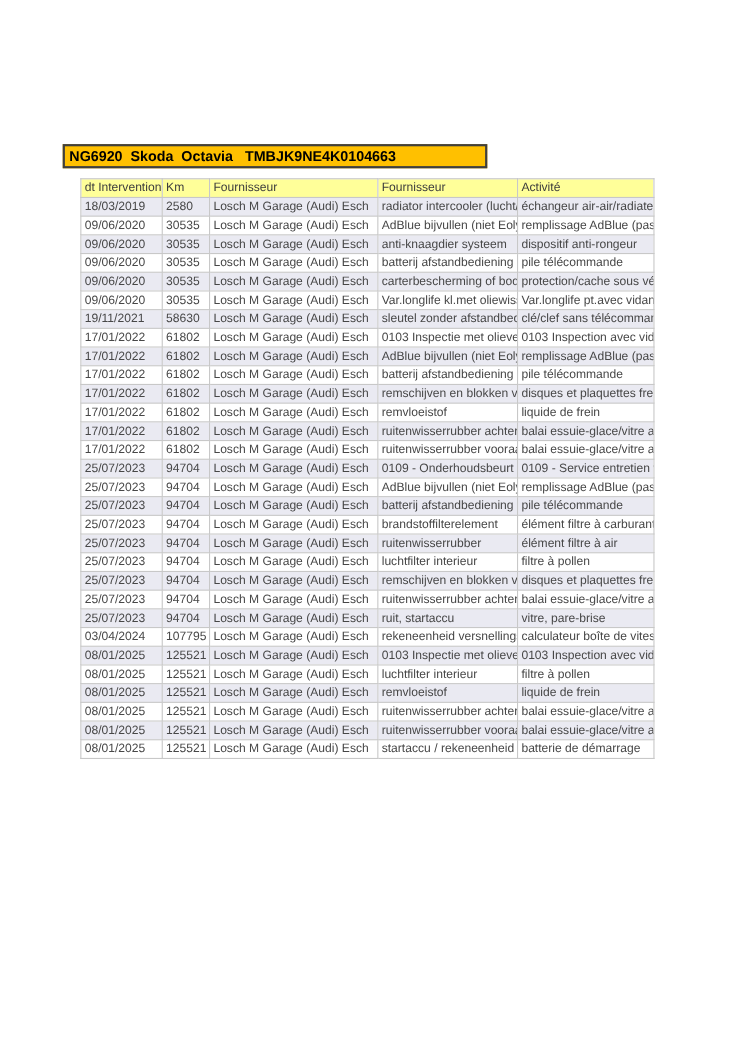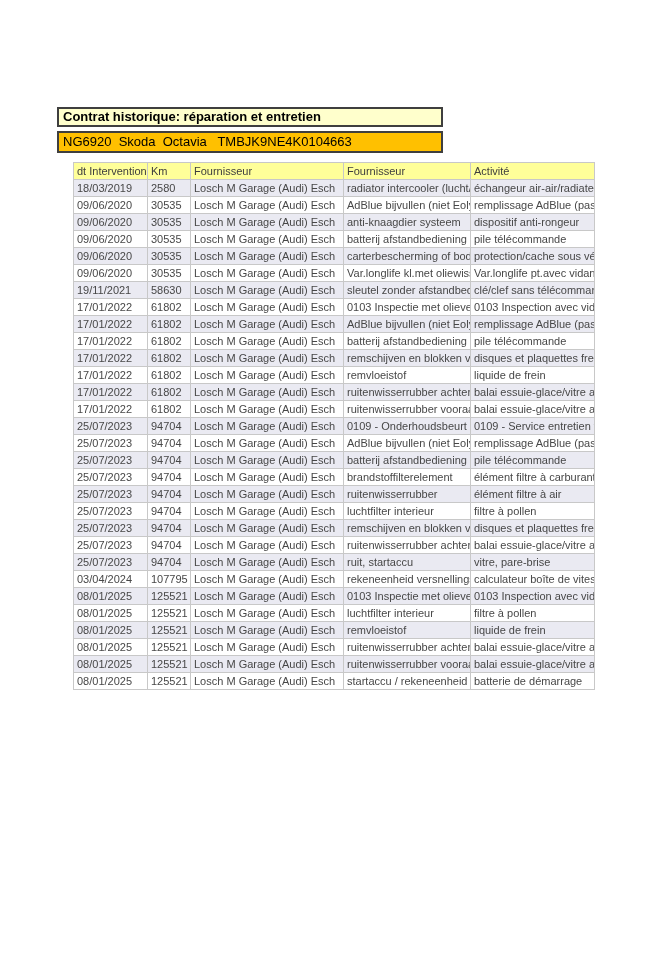--- a/index.html
+++ b/index.html
@@ -35,21 +35,21 @@
   .vehicle-bar {
     position: absolute;
     left: 57px;
     top: 131px;
     width: 386px;
     height: 22px;
     box-sizing: border-box;
     background: var(--vehicle-bg);
     border: 2px solid #3f3f3f;
     font-size: 13px;
-    font-weight: normal;
+    font-weight: bold;
     color: #000000;
     line-height: 18px;
     padding-left: 4px;
     white-space: pre;
     overflow: hidden;
   }
   table.service {
     position: absolute;
     left: 73px;
     top: 162px;
@@ -79,21 +79,20 @@
   col.c-km    { width: 43px; }
   col.c-four  { width: 153px; }
   col.c-actnl { width: 127px; }
   col.c-actfr { width: 124px; }
 </style>
 </head>
 <body>
 
 <div class="page">
 
-  <div class="title-box">Contrat historique: réparation et entretien</div>
 
   <div class="vehicle-bar">NG6920  Skoda  Octavia   TMBJK9NE4K0104663</div>
 
   <table class="service">
     <colgroup>
       <col class="c-date">
       <col class="c-km">
       <col class="c-four">
       <col class="c-actnl">
       <col class="c-actfr">

